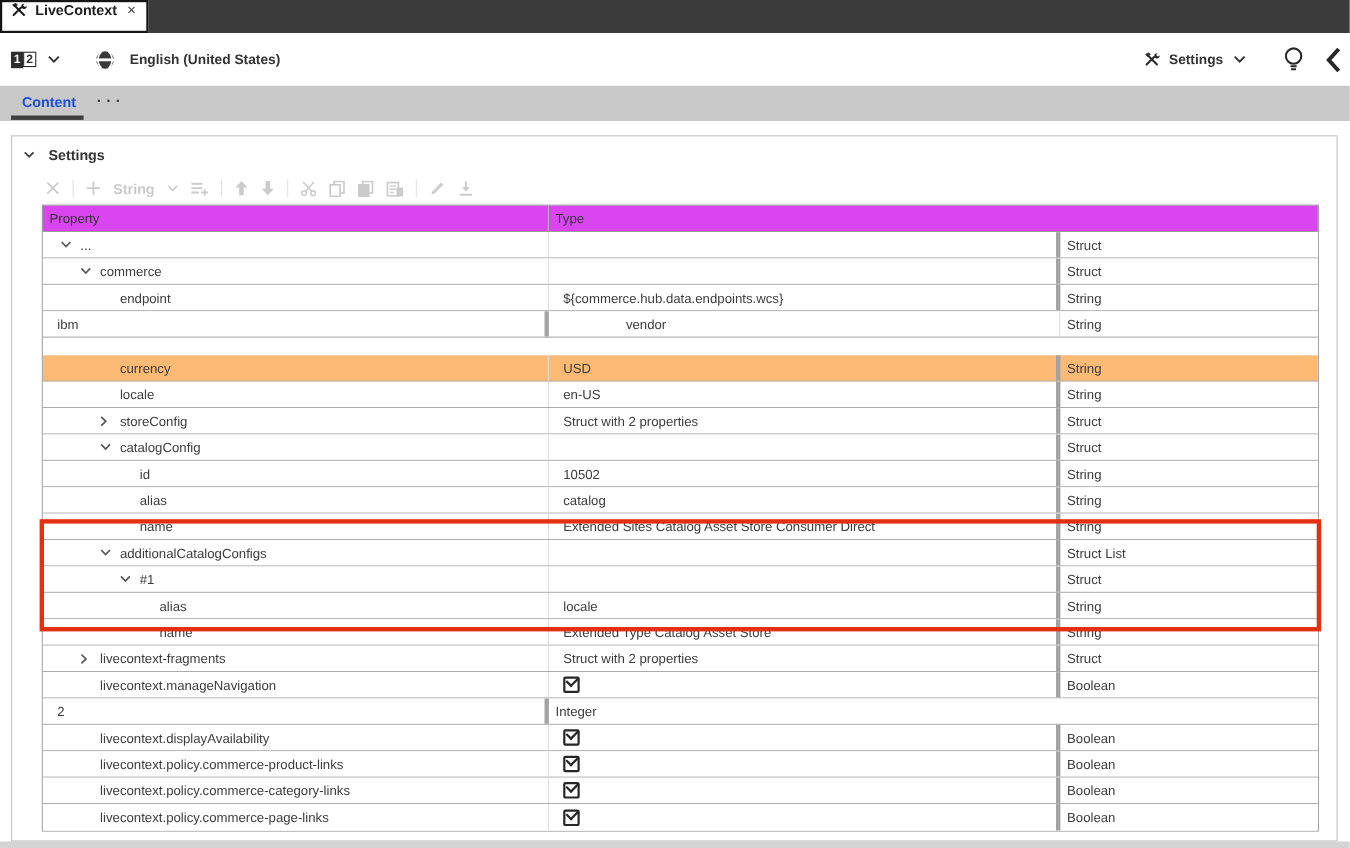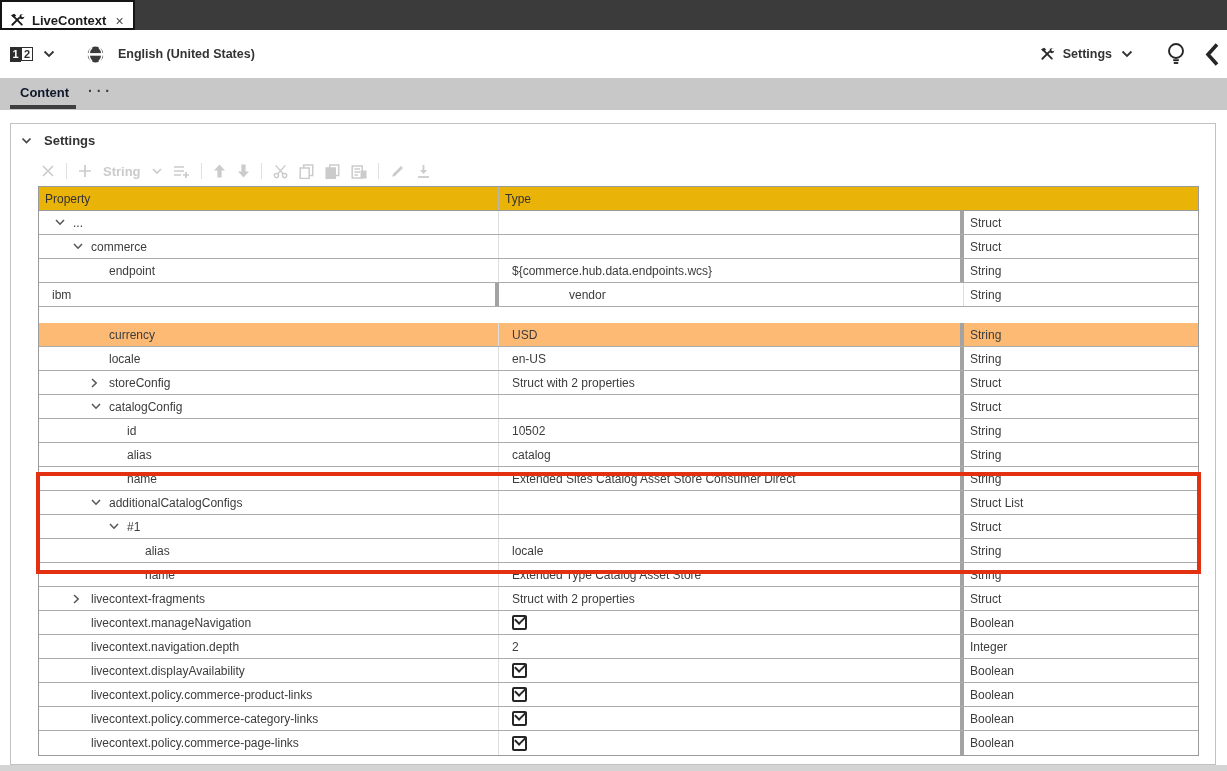--- a/index.html
+++ b/index.html
@@ -7,54 +7,54 @@
     width:1227px;height:771px;position:relative;overflow:hidden;
     background:#ffffff;
     font-family:"Liberation Sans","DejaVu Sans",sans-serif;
     -webkit-font-smoothing:antialiased;
   }
   
   .topbar{position:absolute;top:0;left:0;width:100%;height:30px;background:#3b3b3b;}
   .wintab{
     position:absolute;top:0;left:0;height:30px;box-sizing:border-box;
     background:#fff;border:2px solid #141414;
-    display:flex;align-items:flex-end;gap:7px;padding:0 9px 0 8px;
+    display:flex;align-items:flex-start;gap:7px;padding:0 9px 0 8px;
   }
   .wintab .title{font-size:13px;font-weight:bold;color:#1c1c1c;}
   .wintab .close{font-size:14px;color:#4a4a4a;line-height:1;margin-left:2px;}
   
   .hdr{position:absolute;top:30px;left:0;width:100%;height:48px;background:#fff;display:flex;align-items:center;}
   .num12{display:inline-flex;margin-left:10px;}
   .num12 .n1{width:11px;height:15px;background:#2d2d2d;color:#fff;font-size:11px;font-weight:bold;display:inline-flex;align-items:center;justify-content:center;}
   .num12 .n2{width:10px;height:12px;background:#fff;color:#2d2d2d;border:1.5px solid #2d2d2d;font-size:11px;font-weight:bold;display:inline-flex;align-items:center;justify-content:center;}
   .hdr .chev{margin-left:10px;display:inline-flex;}
   .globe{margin-left:32px;display:inline-flex;}
   .locale-label{margin-left:14px;font-size:12.5px;font-weight:bold;color:#333;}
   .hdr-right{margin-left:auto;display:flex;align-items:center;}
   .settings-label{font-size:12.5px;font-weight:bold;color:#333;margin-left:8px;}
   .hdr-right .chev{margin-left:9px;}
   .bulb{margin-left:34px;display:inline-flex;}
   .back{margin-left:20px;margin-right:8px;display:inline-flex;}
   
   .tabbar{position:absolute;top:78px;left:0;width:100%;height:32px;background:#c8c8c8;}
-  .content-tab{position:absolute;left:20px;top:7px;font-size:13px;font-weight:bold;color:#0f172a;}
+  .content-tab{position:absolute;left:20px;top:7px;font-size:13px;font-weight:bold;color:#1d4ed8;}
   .tab-underline{position:absolute;left:10px;bottom:1px;width:66px;height:4px;background:#3f3f3f;}
   .more-tab{position:absolute;left:88px;top:5px;font-size:14px;font-weight:bold;color:#3a3a3a;letter-spacing:4px;}
   
   .contentarea{position:absolute;top:110px;left:0;right:0;bottom:0;background:#fff;}
   .panel{position:absolute;left:10px;top:13px;width:1206px;height:642px;box-sizing:border-box;background:#fff;border:1px solid #c2c2c2;}
   .sec-header{position:absolute;left:10px;top:9px;display:flex;align-items:center;gap:12px;}
   .sec-header .title{font-size:13px;font-weight:bold;color:#333;}
   .toolbar{position:absolute;left:30px;top:35px;height:24px;display:flex;align-items:center;gap:11px;color:#cbcbcb;}
   .toolbar .lbl{font-size:13px;font-weight:bold;color:#cbcbcb;}
   .toolbar .sep{width:1px;height:16px;background:#e0e0e0;}
   .toolbar .ti{display:inline-flex;align-items:center;}
   
   .grid{position:absolute;left:27px;top:62px;width:1159px;box-sizing:content-box;border:1px solid #9a9a9a;}
-  .ghead{display:grid;grid-template-columns:460px 465px 234px;background:#eab308;height:24px;border-bottom:1px solid #9a9a9a;box-sizing:border-box;}
+  .ghead{display:grid;grid-template-columns:460px 465px 234px;background:#d946ef;height:24px;border-bottom:1px solid #9a9a9a;box-sizing:border-box;}
   .ghead .hcell{display:flex;align-items:center;font-size:12px;color:#333;box-sizing:border-box;}
   .ghead .h0{padding-left:6px;border-right:1px solid #b5b5b5;}
   .ghead .h1{padding-left:13px;border-right:1px solid #b5b5b5;}
   .ghead .h2{padding-left:6px;text-align:center;}
   .gbody{position:relative;background:#fff;}
   .trow{display:grid;grid-template-columns:460px 465px 234px;height:24px;box-sizing:border-box;border-bottom:1px solid #ababab;background:#fff;}
   .trow:last-child{border-bottom:none;}
   .trow.sel{background:#fdba74;margin-top:16px;}
   .cell{display:flex;align-items:center;font-size:12px;color:#3c3c3c;box-sizing:border-box;overflow:hidden;white-space:nowrap;}
   .cprop{border-right:1px solid #dedede;}
@@ -428,24 +428,20 @@
             <div class="cell cprop" style="padding-left:34px">
               <span class="exp"></span>
               <span class="plabel">livecontext.manageNavigation</span>
             </div>
             <div class="cell cval">
               <span class="cbx"></span>
             </div>
             <div class="cell ctyp">Boolean</div>
           </div>
           <div class="trow">
-            <div class="cell cprop" style="padding-left:34px">
-              <span class="exp"></span>
-              <span class="plabel">livecontext.navigation.depth</span>
-            </div>
             <div class="cell cval">
               <span class="vtext">2</span>
             </div>
             <div class="cell ctyp">Integer</div>
           </div>
           <div class="trow">
             <div class="cell cprop" style="padding-left:34px">
               <span class="exp"></span>
               <span class="plabel">livecontext.displayAvailability</span>
             </div>

